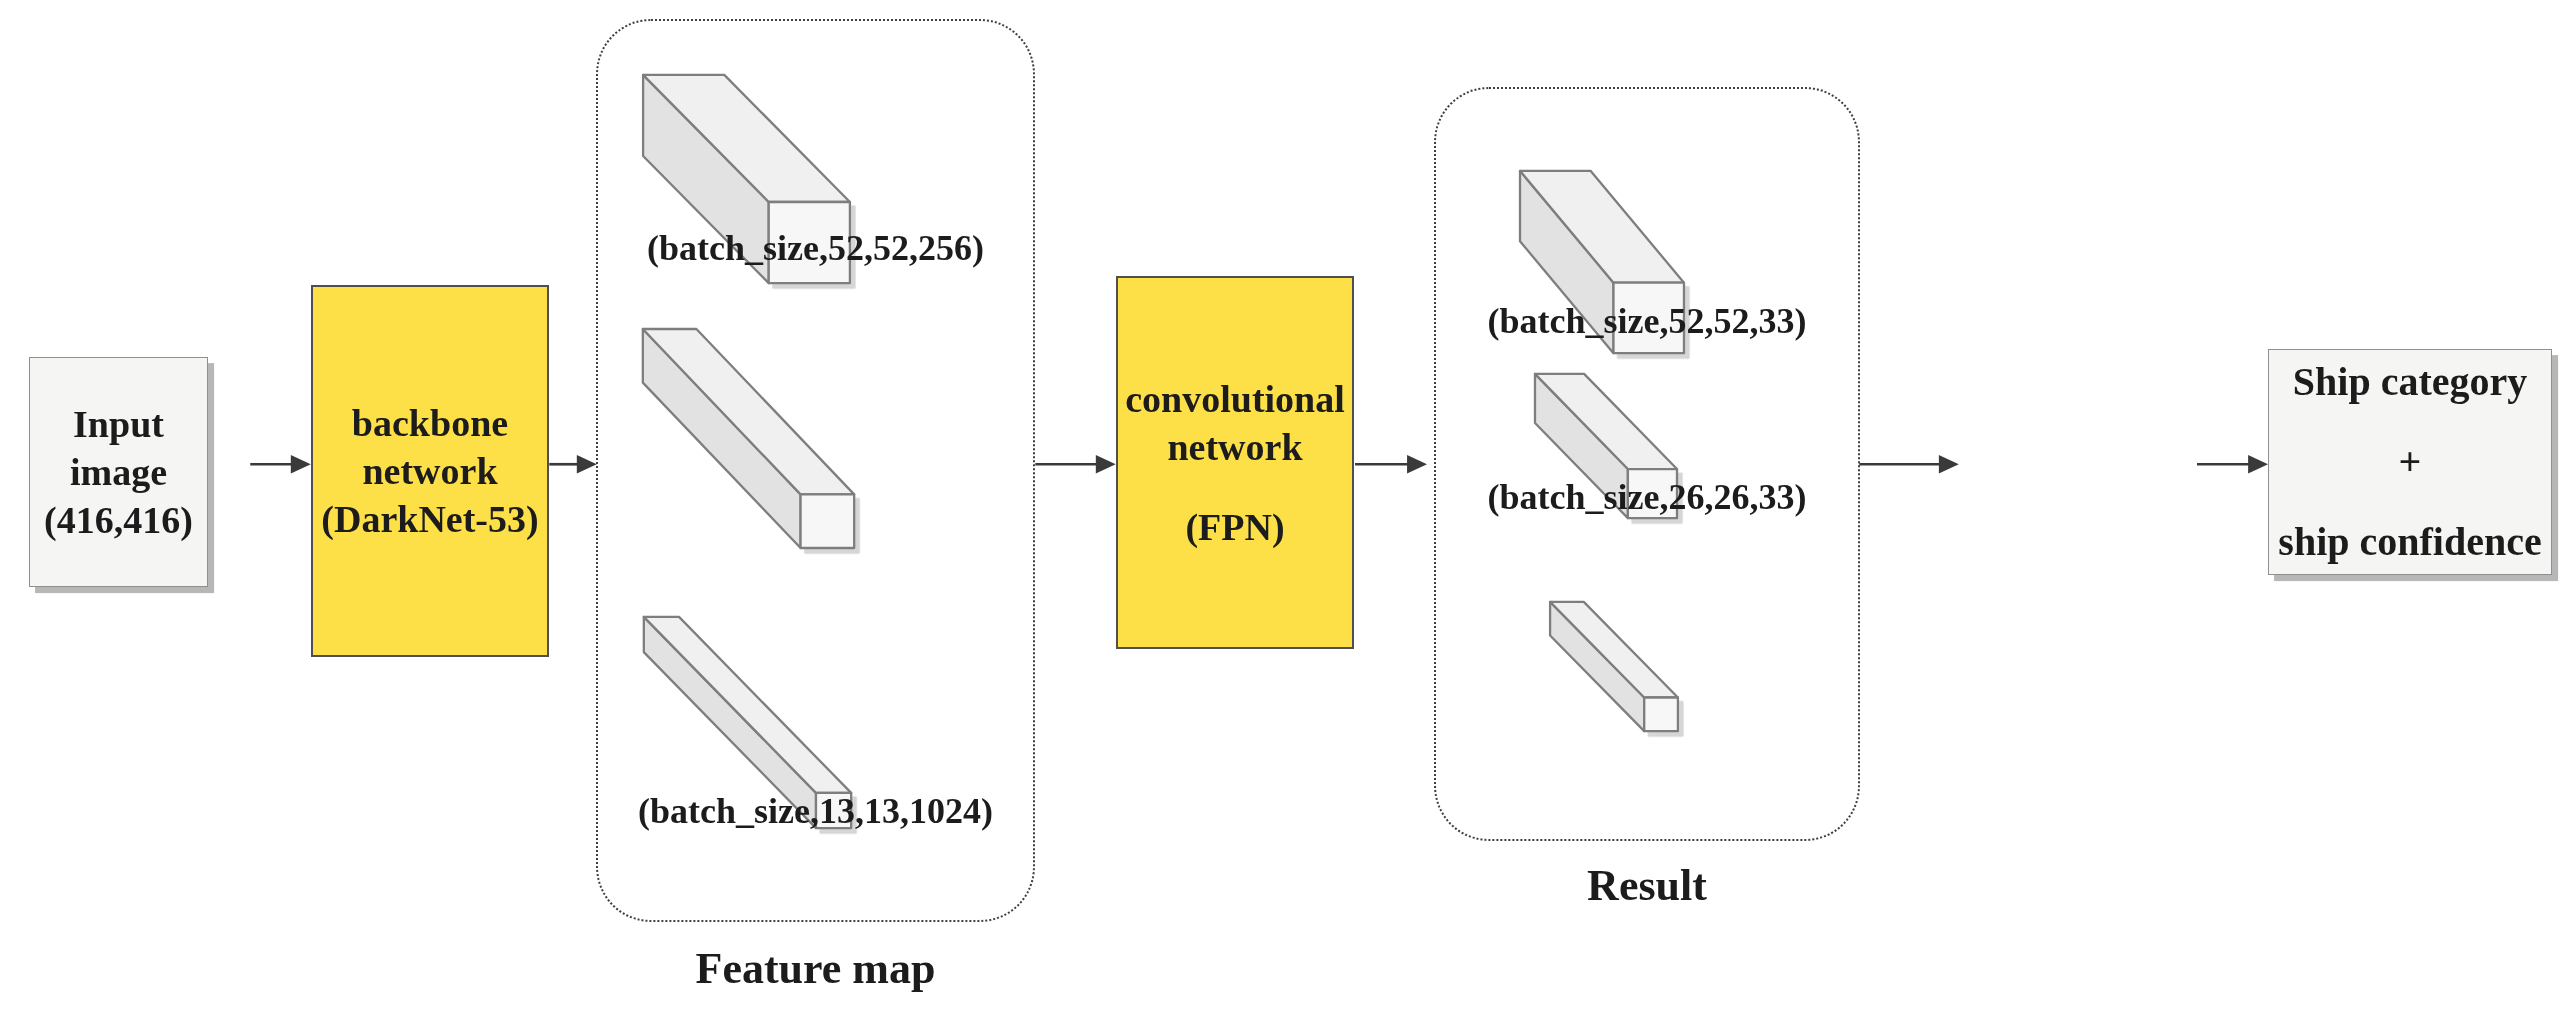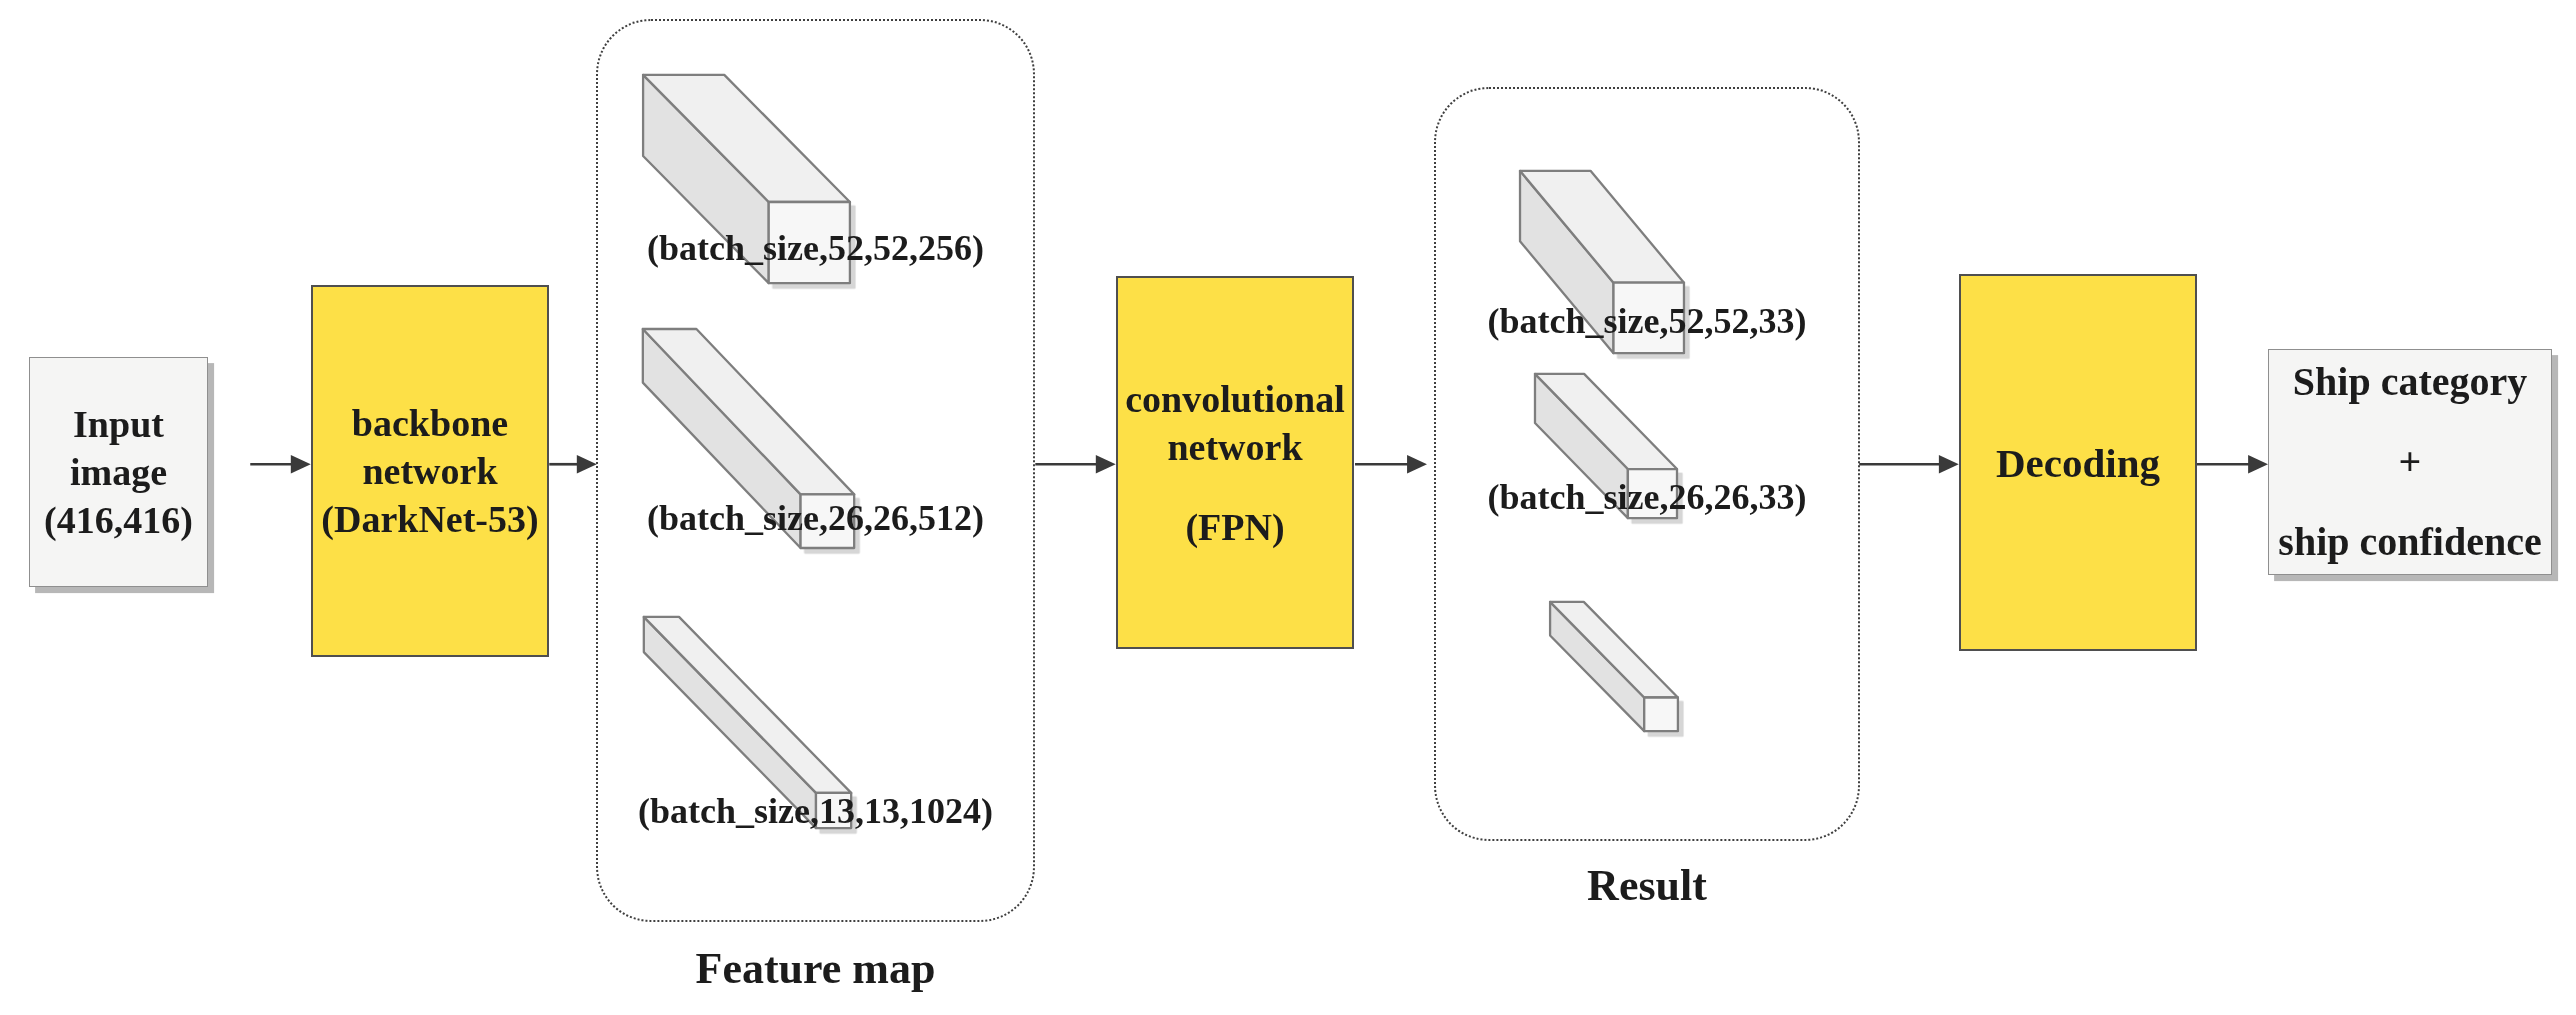--- a/index.html
+++ b/index.html
@@ -72,21 +72,20 @@
     <polygon class="face-top" points="838,97 944,97 1108,263 1002,263"></polygon>
     <polygon class="face-front" points="1002,263 1108,263 1108,369 1002,369"></polygon>
   </svg>
   <div class="bar-label" style="left:596px;top:225px;width:439px;">(batch_size,52,52,256)</div>
 
   <svg class="bar" style="left:639px;top:325px;" width="219" height="227" viewBox="834 424 286 296">
     <polygon class="face-side" points="839,429 1045,645 1045,715 839,499"></polygon>
     <polygon class="face-top" points="839,429 909,429 1115,645 1045,645"></polygon>
     <polygon class="face-front" points="1045,645 1115,645 1115,715 1045,715"></polygon>
   </svg>
-  <div class="bar-label" style="left:596px;top:495px;width:439px;">(batch_size,26,26,512)</div>
 
   <svg class="bar" style="left:640px;top:613px;" width="215" height="219" viewBox="835 800 281 286">
     <polygon class="face-side" points="840,805 1065,1035 1065,1081 840,851"></polygon>
     <polygon class="face-top" points="840,805 886,805 1111,1035 1065,1035"></polygon>
     <polygon class="face-front" points="1065,1035 1111,1035 1111,1081 1065,1081"></polygon>
   </svg>
   <div class="bar-label" style="left:596px;top:788px;width:439px;">(batch_size,13,13,1024)</div>
 
   <div class="caption" style="left:596px;top:945px;width:439px;">Feature map</div>
 
@@ -128,23 +127,20 @@
     <polygon class="face-front" points="2145,910 2189,910 2189,954 2145,954"></polygon>
   </svg>
 
   <div class="caption" style="left:1434px;top:862px;width:426px;">Result</div>
 
   <svg class="arrow" style="left:1859px;top:452px;" width="100" height="24.5" viewBox="0 0 130 32">
     <line x1="0" y1="16" x2="106" y2="16"></line>
       <polygon points="104,4 130,16 104,28"></polygon>
   </svg>
 
-  <div class="box white-box fs54" style="left:1959px;top:274px;width:238px;height:377px;">
-    <p>Decoding</p>
-  </div>
 
   <svg class="arrow" style="left:2197px;top:452px;" width="71" height="24.5" viewBox="0 0 93 32">
     <line x1="0" y1="16" x2="69" y2="16"></line>
       <polygon points="67,4 93,16 67,28"></polygon>
   </svg>
 
   <div class="box gray-box fs52" style="left:2268px;top:349px;width:284px;height:226px;gap:32px;">
     <p>Ship category</p>
     <p>+</p>
     <p>ship confidence</p>

